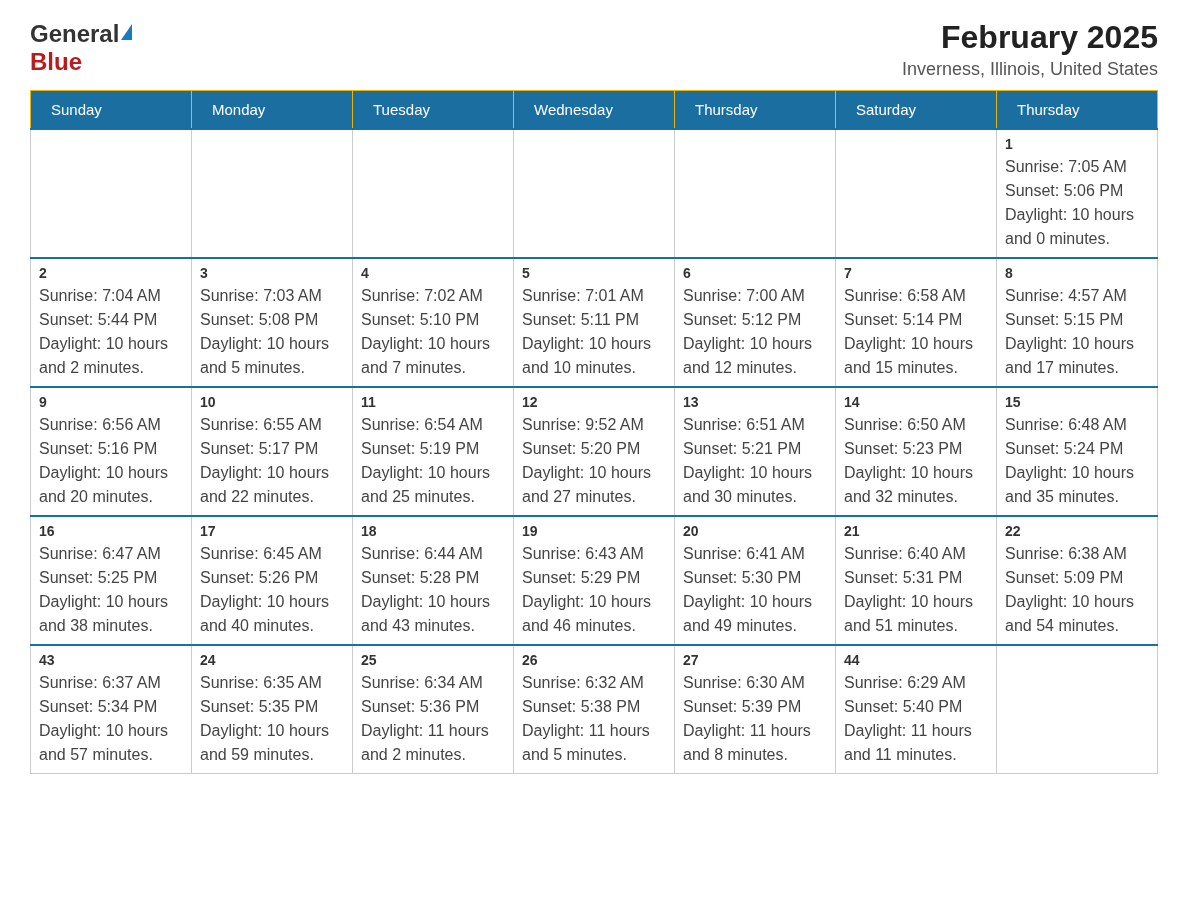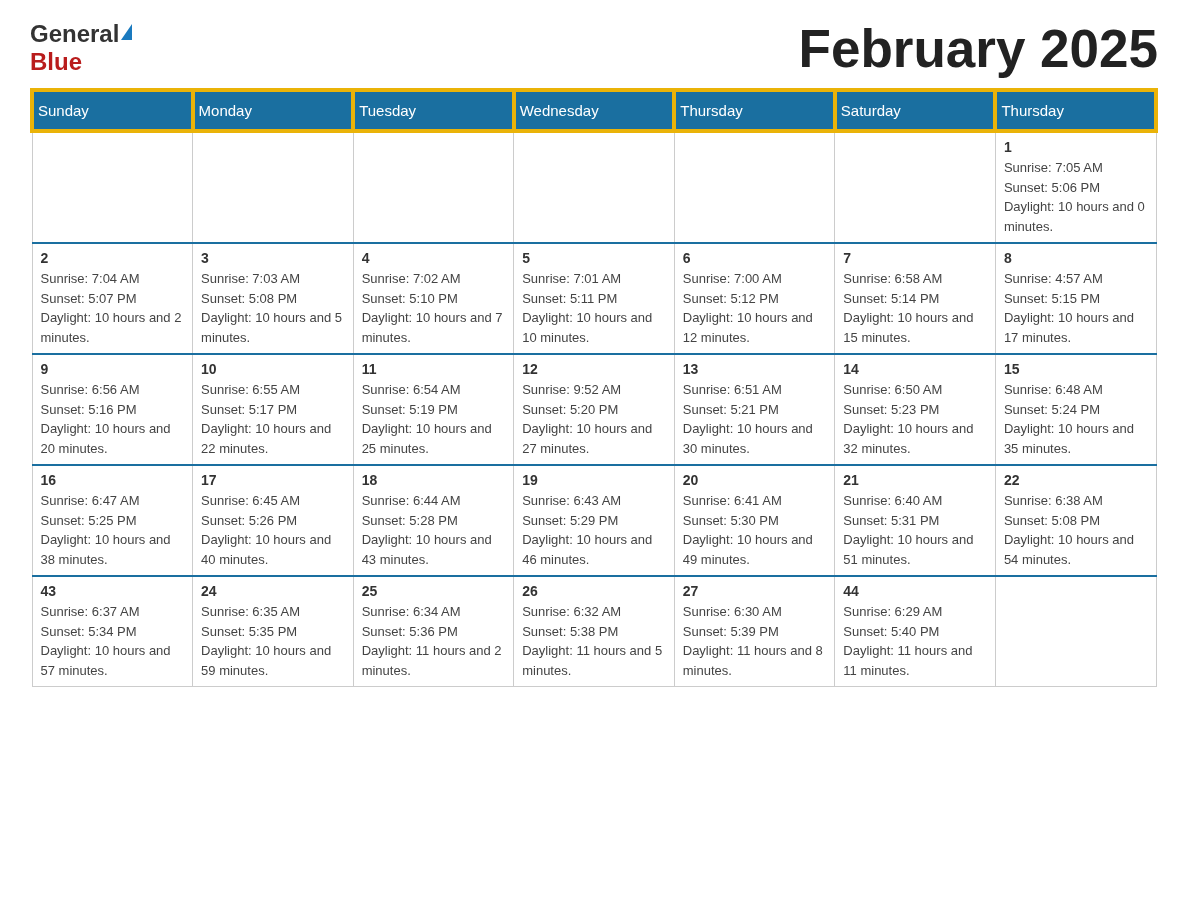--- a/index.html
+++ b/index.html
@@ -18,43 +18,43 @@
     }
     .logo {
       display: flex;
       flex-direction: column;
       align-items: flex-start;
     }
     .title-area {
       text-align: right;
     }
     .month-title {
-      font-size: 53px;
+      font-size: 32px;
       font-weight: bold;
       color: #222;
       line-height: 1.1;
     }
     .location {
       font-size: 18px;
       color: #555;
       margin-top: 4px;
     }
     .calendar {
       width: 100%;
       border-collapse: collapse;
       margin-top: 10px;
     }
     .calendar th {
       background-color: #1a6fa0;
       color: #fff;
       font-size: 15px;
       font-weight: normal;
-      padding: 10px 4px;
+      padding: 10px 20px;
       text-align: left;
-      border: 4px solid #eab308;
+      border: 1px solid #eab308;
     }
     .calendar td {
       border: 1px solid #ccc;
       vertical-align: top;
       padding: 6px 8px;
       width: 14.28%;
       height: 110px;
       font-size: 12.5px;
       color: #333;
       background: #fff;
@@ -66,21 +66,21 @@
       border-top: 2px solid #1a6fa0;
     }
     .day-number {
       font-size: 14px;
       font-weight: bold;
       color: #333;
       display: block;
       margin-bottom: 3px;
     }
     .day-info {
-      font-size: 13px;
+      font-size: 16px;
       color: #444;
       line-height: 1.5;
     }
     .empty-cell {
       background: #f9f9f9;
     }
     .logo-row {
       display: flex;
       align-items: center;
     }
@@ -115,20 +115,21 @@
     <div class="logo-row">
       <span class="logo-text-general">General</span>
       <span class="logo-arrow"></span>
     </div>
     <div>
       <span class="logo-text-blue">Blue</span>
     </div>
   </div>
   <div class="title-area">
     <div class="month-title">February 2025</div>
+    <div class="location">Inverness, Illinois, United States</div>
   </div>
 </div>
 
 <table class="calendar">
   <thead>
     <tr>
     <th>Sunday</th>
         <th>Monday</th>
         <th>Tuesday</th>
         <th>Wednesday</th>
@@ -149,21 +150,21 @@
           <span class="day-number">1</span>
           <div class="day-info">Sunrise: 7:05 AM
 Sunset: 5:06 PM
 Daylight: 10 hours and 0 minutes.</div>
         </td>
       </tr>
       <tr>
         <td>
           <span class="day-number">2</span>
           <div class="day-info">Sunrise: 7:04 AM
-Sunset: 5:07 PM
+Sunset: 5:44 PM
 Daylight: 10 hours and 2 minutes.</div>
         </td>
         <td>
           <span class="day-number">3</span>
           <div class="day-info">Sunrise: 7:03 AM
 Sunset: 5:08 PM
 Daylight: 10 hours and 5 minutes.</div>
         </td>
         <td>
           <span class="day-number">4</span>
@@ -273,21 +274,21 @@
         </td>
         <td>
           <span class="day-number">21</span>
           <div class="day-info">Sunrise: 6:40 AM
 Sunset: 5:31 PM
 Daylight: 10 hours and 51 minutes.</div>
         </td>
         <td>
           <span class="day-number">22</span>
           <div class="day-info">Sunrise: 6:38 AM
-Sunset: 5:08 PM
+Sunset: 5:09 PM
 Daylight: 10 hours and 54 minutes.</div>
         </td>
       </tr>
       <tr>
         <td>
           <span class="day-number">43</span>
           <div class="day-info">Sunrise: 6:37 AM
 Sunset: 5:34 PM
 Daylight: 10 hours and 57 minutes.</div>
         </td>

